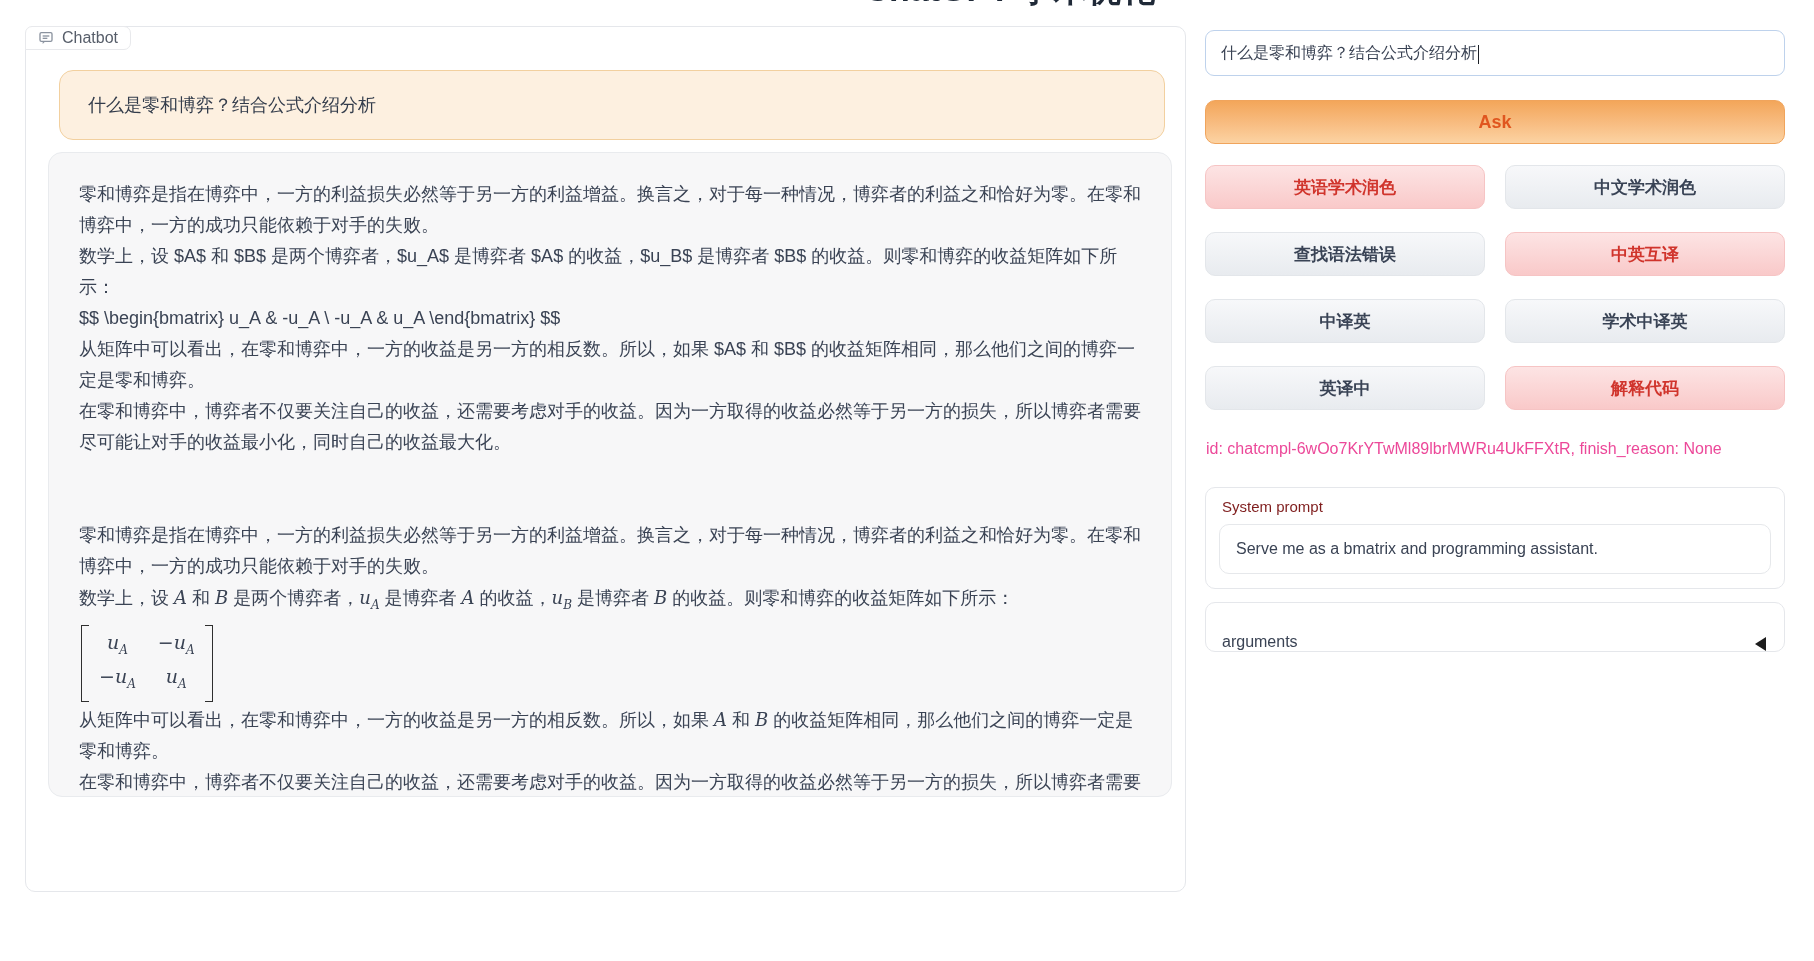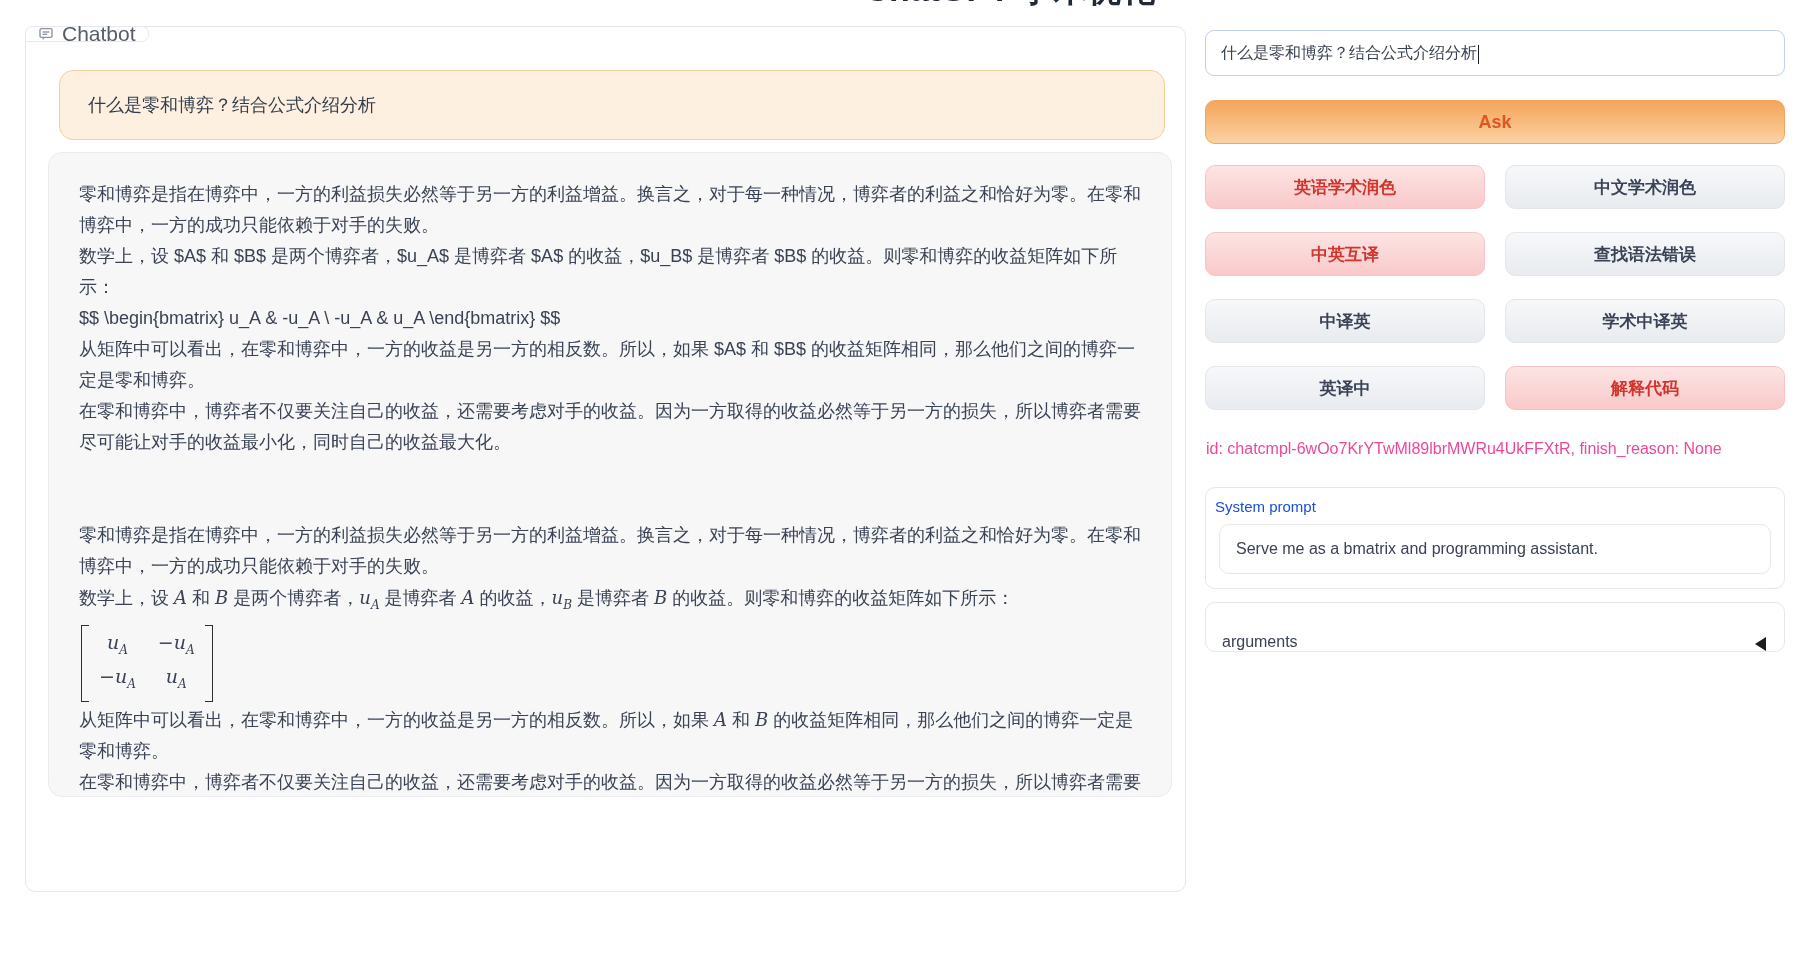--- a/index.html
+++ b/index.html
@@ -21,26 +21,26 @@
     font-size: 34px; font-weight: 700; color: #1f2937;
     line-height: 38px; margin-top: -30px; white-space: nowrap;
   }
 
   
   .chat-panel {
     position: absolute; left: 25px; top: 26px; width: 1161px; height: 866px;
     background: #fff; border: 1px solid #e5e7eb; border-radius: 10px;
   }
   .chat-label-tab {
-    position: absolute; left: -1px; top: -1px; height: 16px;
+    position: absolute; left: -1px; top: -1px; height: 24px;
     display: inline-flex; align-items: center; gap: 8px;
     padding: 0 12px 0 12px;
     background: #fff; border: 1px solid #e8e9ec;
     border-radius: 7px 7px 7px 0;
-    font-size: 21px; color: #565d69; z-index: 2;
+    font-size: 16px; color: #565d69; z-index: 2;
   }
   .chat-label-tab svg { display: block; }
 
   .user-bubble {
     position: absolute; left: 33px; top: 43px; right: 20px; height: 70px;
     background: #fdf0e0; border: 1.5px solid #f2d09f; border-radius: 14px;
     display: flex; align-items: center; padding: 0 28px;
     font-size: 18px; color: #333c4b;
   }
   .bot-bubble {
@@ -114,22 +114,22 @@
   .meta-line {
     position: absolute; left: 1px; top: 440px; width: 579px;
     font-size: 16px; color: #ec4899; white-space: nowrap;
   }
 
   .sys-card {
     position: absolute; left: 0; top: 487px; width: 580px; height: 102px;
     background: #fff; border: 1px solid #e5e7eb; border-radius: 10px;
   }
   .sys-label {
-    position: absolute; left: 9px; top: 10px;
-    font-size: 15px; color: #1d4ed8;
+    position: absolute; left: 16px; top: 10px;
+    font-size: 15px; color: #7f1d1d;
   }
   .sys-input {
     position: absolute; left: 13px; right: 13px; top: 36px; height: 50px;
     background: #fff; border: 1px solid #e6e8eb; border-radius: 10px;
     display: flex; align-items: center; padding: 0 16px;
     font-size: 16px; color: #3a4354;
   }
 
   .accordion {
     position: absolute; left: 0; top: 602px; width: 580px; height: 50px;
@@ -202,22 +202,22 @@
   <div class="question-box">
     <span>什么是零和博弈？结合公式介绍分析</span>
       <span class="caret"></span>
   </div>
 
   <div class="ask-btn">Ask</div>
 
   <div class="action-grid" id="action-grid">
       <div class="action-btn red">英语学术润色</div>
       <div class="action-btn neutral">中文学术润色</div>
+      <div class="action-btn neutral">查找语法错误</div>
       <div class="action-btn red">中英互译</div>
-      <div class="action-btn neutral">查找语法错误</div>
       <div class="action-btn neutral">中译英</div>
       <div class="action-btn neutral">学术中译英</div>
       <div class="action-btn neutral">英译中</div>
       <div class="action-btn red">解释代码</div>
     </div>
 
   <div class="meta-line">id: chatcmpl-6wOo7KrYTwMl89lbrMWRu4UkFFXtR, finish_reason: None</div>
 
   <div class="sys-card">
     <div class="sys-label">System prompt</div>

